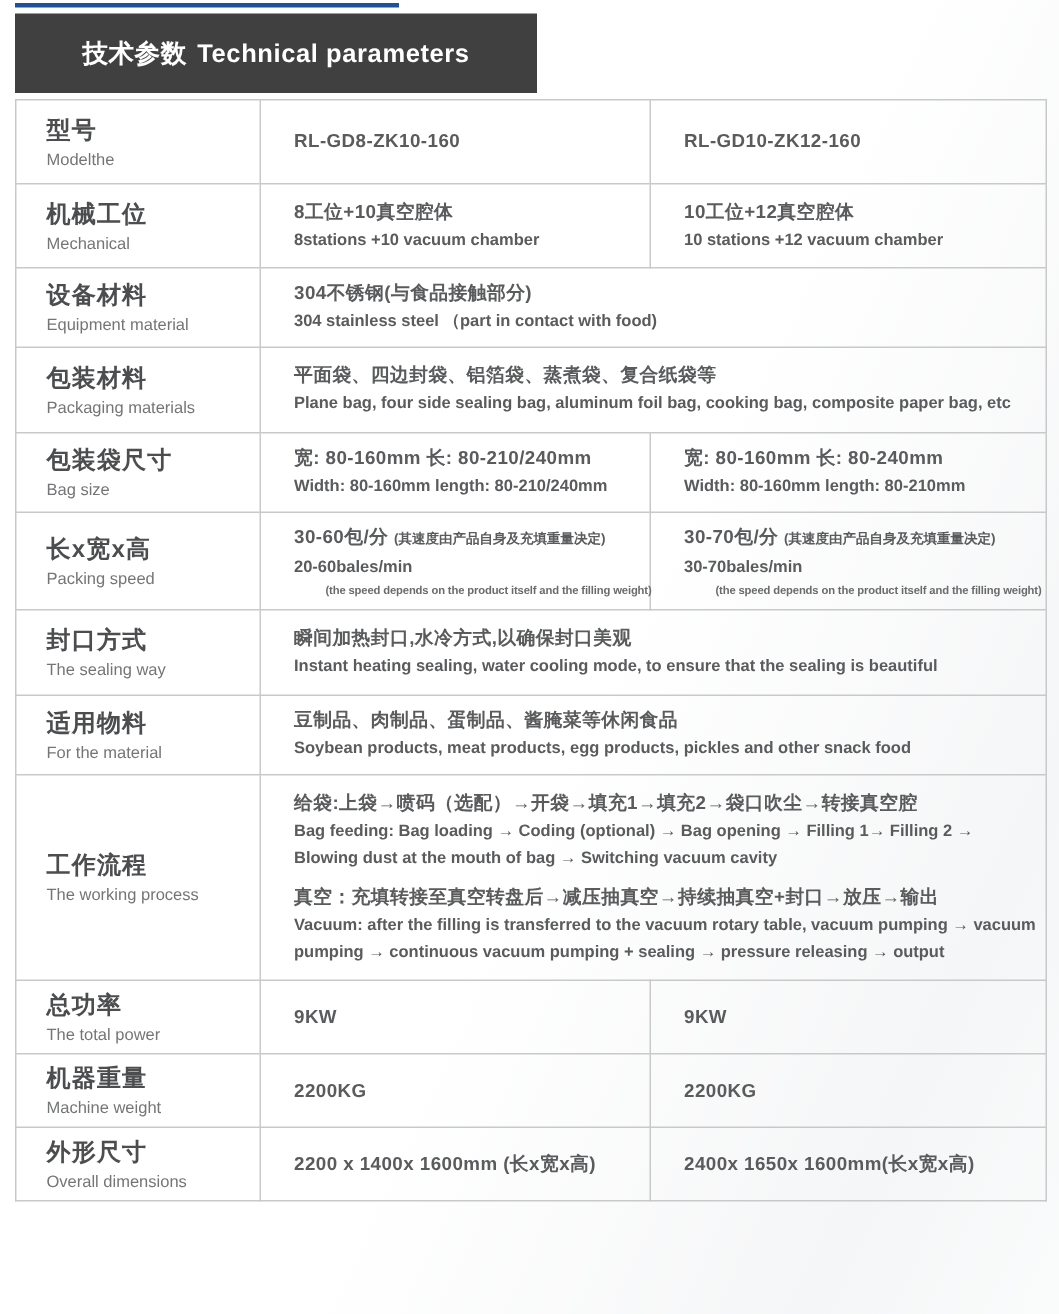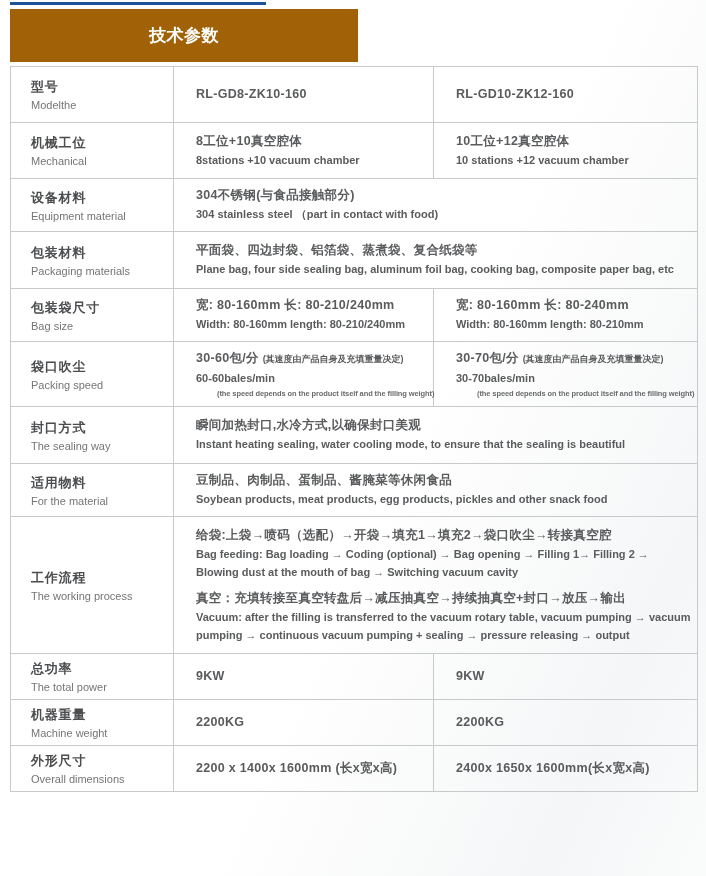--- a/index.html
+++ b/index.html
@@ -3,50 +3,51 @@
 <meta charset="utf-8">
 <style>
   html,body{margin:0;padding:0;}
   body{
     width:706px;height:876px;position:relative;overflow:hidden;
     font-family:"Liberation Sans","DejaVu Sans",sans-serif;
     background:linear-gradient(115deg,#ffffff 55%,#f5f6f7 85%,#fafbfb 100%);
   }
   .top-line{position:absolute;left:10px;top:2px;width:256px;height:3px;background:#1c5299;}
   .header{
-    position:absolute;left:10px;top:9px;width:348px;height:53px;background:#a16207;
+    position:absolute;left:10px;top:9px;width:348px;height:53px;background:#404040;
     color:#ffffff;display:flex;align-items:center;justify-content:center;gap:7px;
     font-size:17px;font-weight:bold;letter-spacing:0.4px;
   }
   table.spec{
     position:absolute;left:10px;top:66px;width:687px;
     border-collapse:collapse;table-layout:fixed;
   }
   td{border:1px solid #c7c9ca;vertical-align:middle;background:transparent;}
   tr{height:45px;}
   tr.r-56{height:56px;} tr.r-57{height:57px;} tr.r-53{height:53px;} tr.r-137{height:137px;}
   .label-cell{padding:6px 4px 6px 20px;}
-  .lz{font-size:13px;color:#4c4d4f;font-weight:600;letter-spacing:0.8px;}
+  .lz{font-size:16px;color:#4c4d4f;font-weight:600;letter-spacing:0.8px;}
   .le{font-size:11px;color:#747577;margin-top:3px;}
   .le.small{font-size:9.5px;}
   .val-cell{padding:7px 6px 7px 22px;font-size:12.5px;color:#5a5b5d;line-height:19px;font-weight:bold;}
   .vz{font-size:12.5px;letter-spacing:0.3px;}
   .ve{font-size:11px;letter-spacing:0px;}
   .note{font-size:9px;letter-spacing:0;}
   .subnote{font-size:7.5px;letter-spacing:-0.1px;white-space:nowrap;line-height:11px;color:#6a6b6d;margin-left:21px;}
   .p2{margin-top:8px;}
   .proc .ve{line-height:18px;}
 </style>
 </head>
 <body>
 
 <div class="top-line"></div>
 
 <div class="header">
   <span>技术参数</span>
+  <span>Technical parameters</span>
 </div>
 
 <table class="spec">
   <colgroup>
     <col style="width:163px">
       <col style="width:260px">
       <col style="width:264px">
   </colgroup>
   <tbody>
 
@@ -110,26 +111,26 @@
         <div class="ve">Width: 80-160mm length: 80-210/240mm</div>
       </td>
       <td class="val-cell">
         <div class="vz">宽: 80-160mm 长: 80-240mm</div>
         <div class="ve">Width: 80-160mm length: 80-210mm</div>
       </td>
     </tr>
 
     <tr>
       <td class="label-cell">
-        <div class="lz">袋口吹尘</div>
+        <div class="lz">长x宽x高</div>
         <div class="le">Packing speed</div>
       </td>
       <td class="val-cell">
         <div class="vz"><span>30-60包/分</span> <span class="note">(其速度由产品自身及充填重量决定)</span></div>
-        <div class="ve">60-60bales/min</div>
+        <div class="ve">20-60bales/min</div>
         <div class="subnote">(the speed depends on the product itself and the filling weight)</div>
       </td>
       <td class="val-cell">
         <div class="vz"><span>30-70包/分</span> <span class="note">(其速度由产品自身及充填重量决定)</span></div>
         <div class="ve">30-70bales/min</div>
         <div class="subnote">(the speed depends on the product itself and the filling weight)</div>
       </td>
     </tr>
 
     <tr class="r-57">

